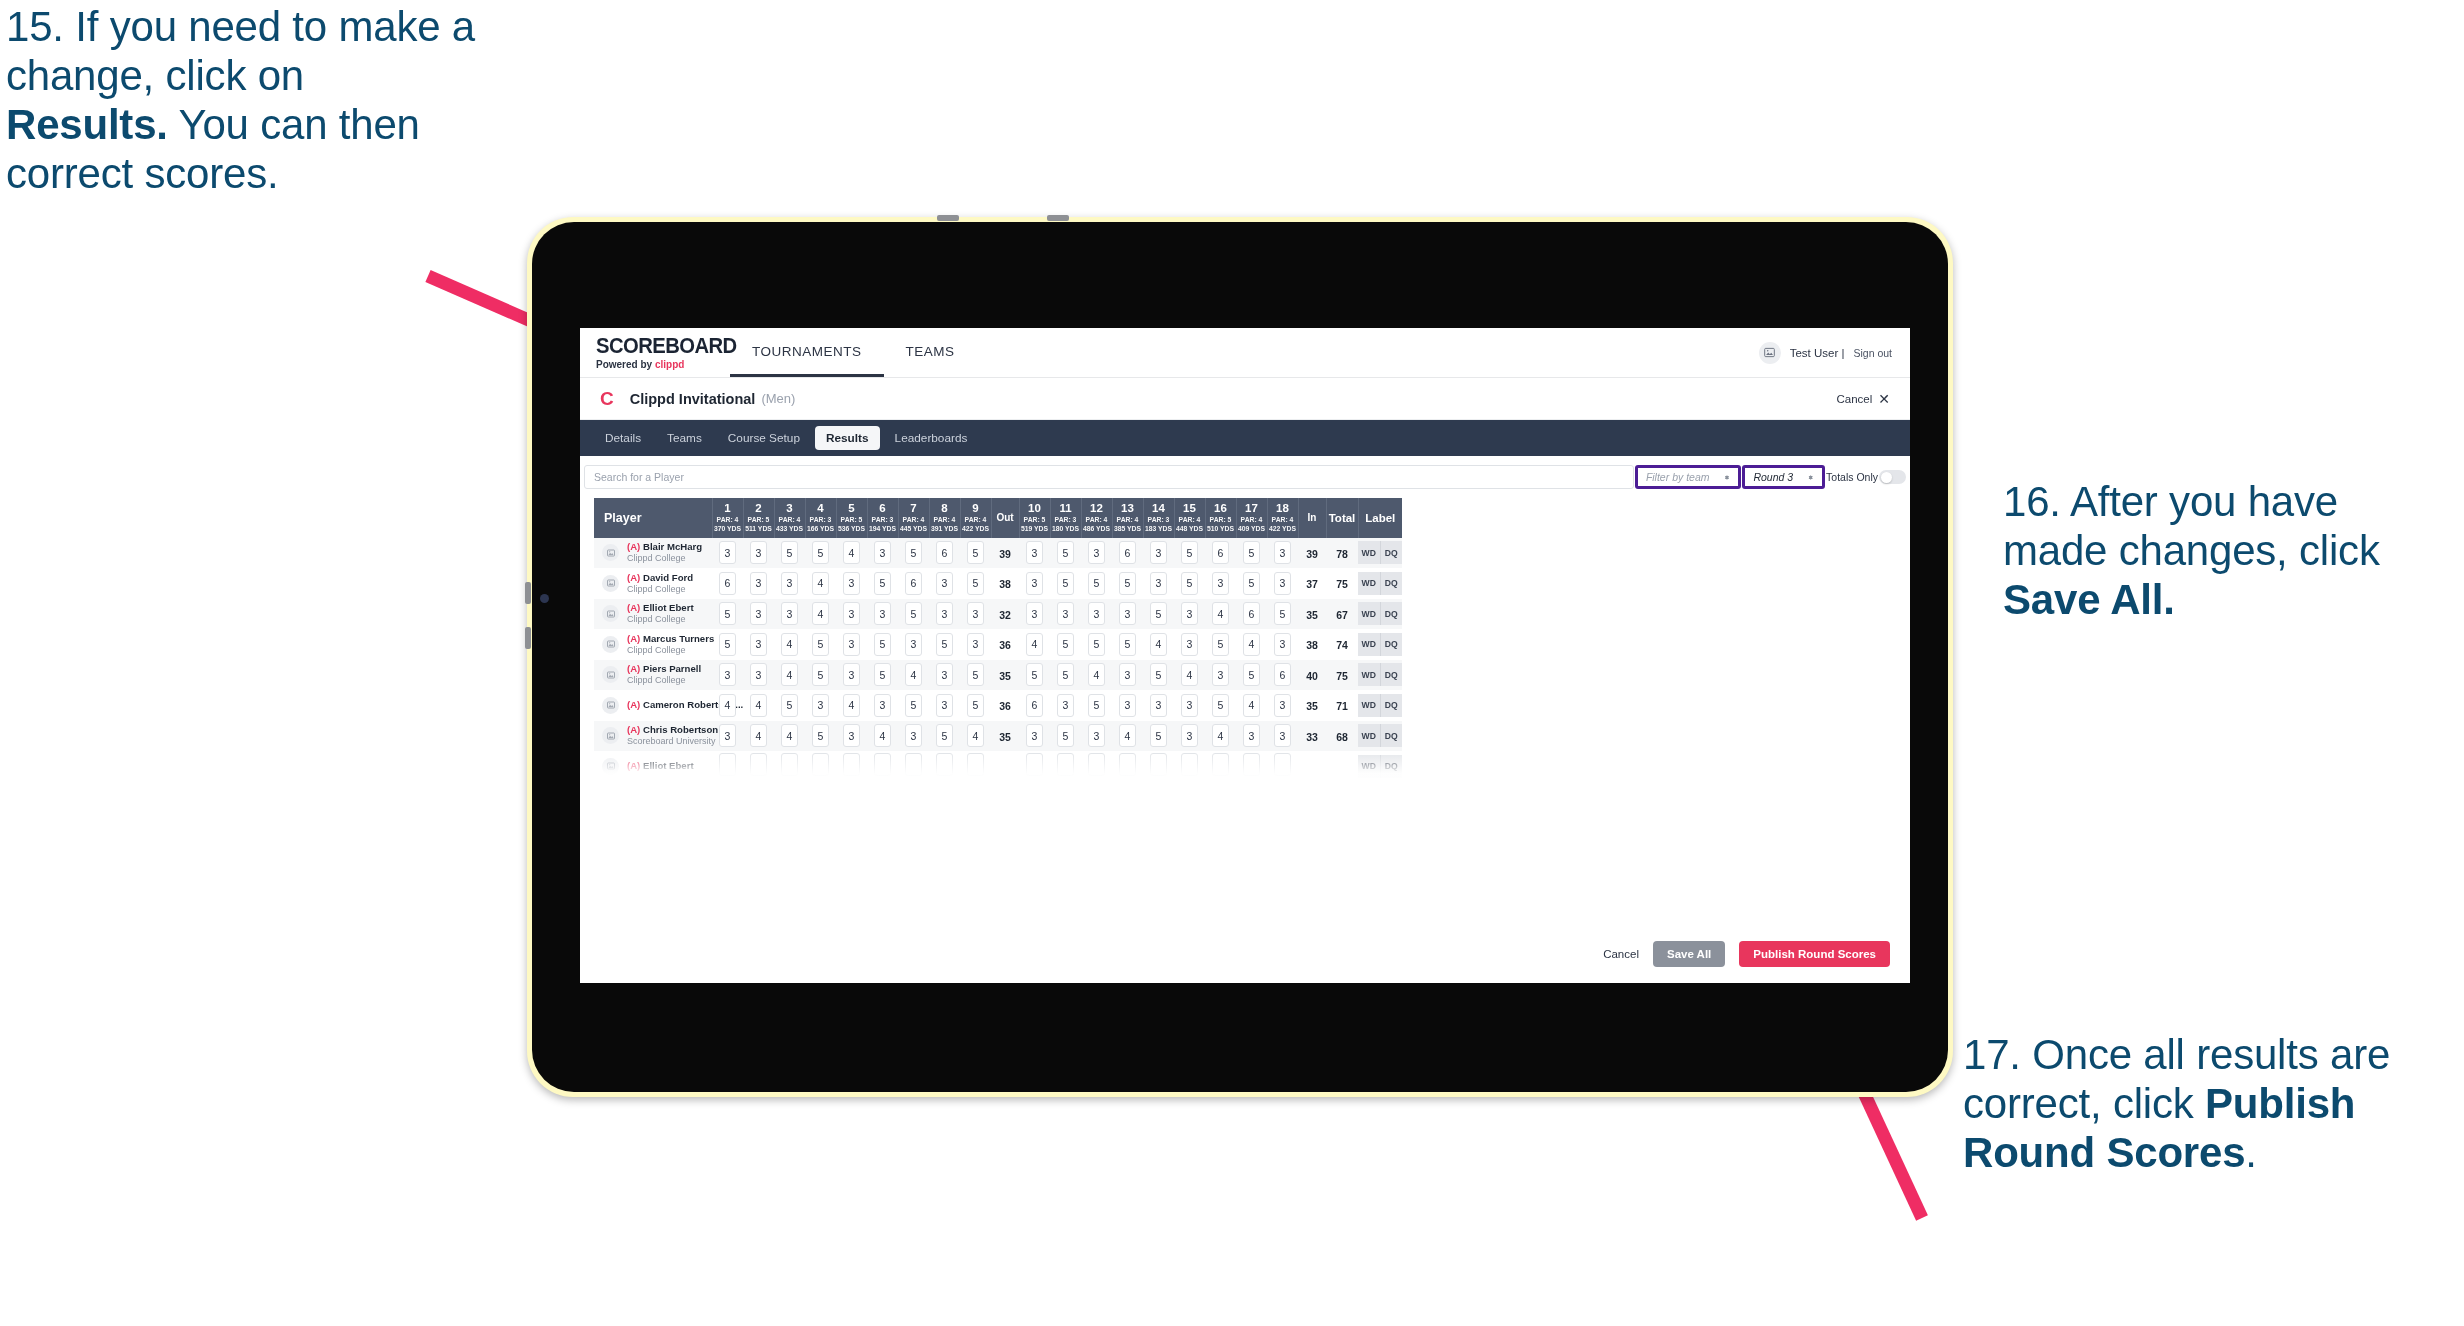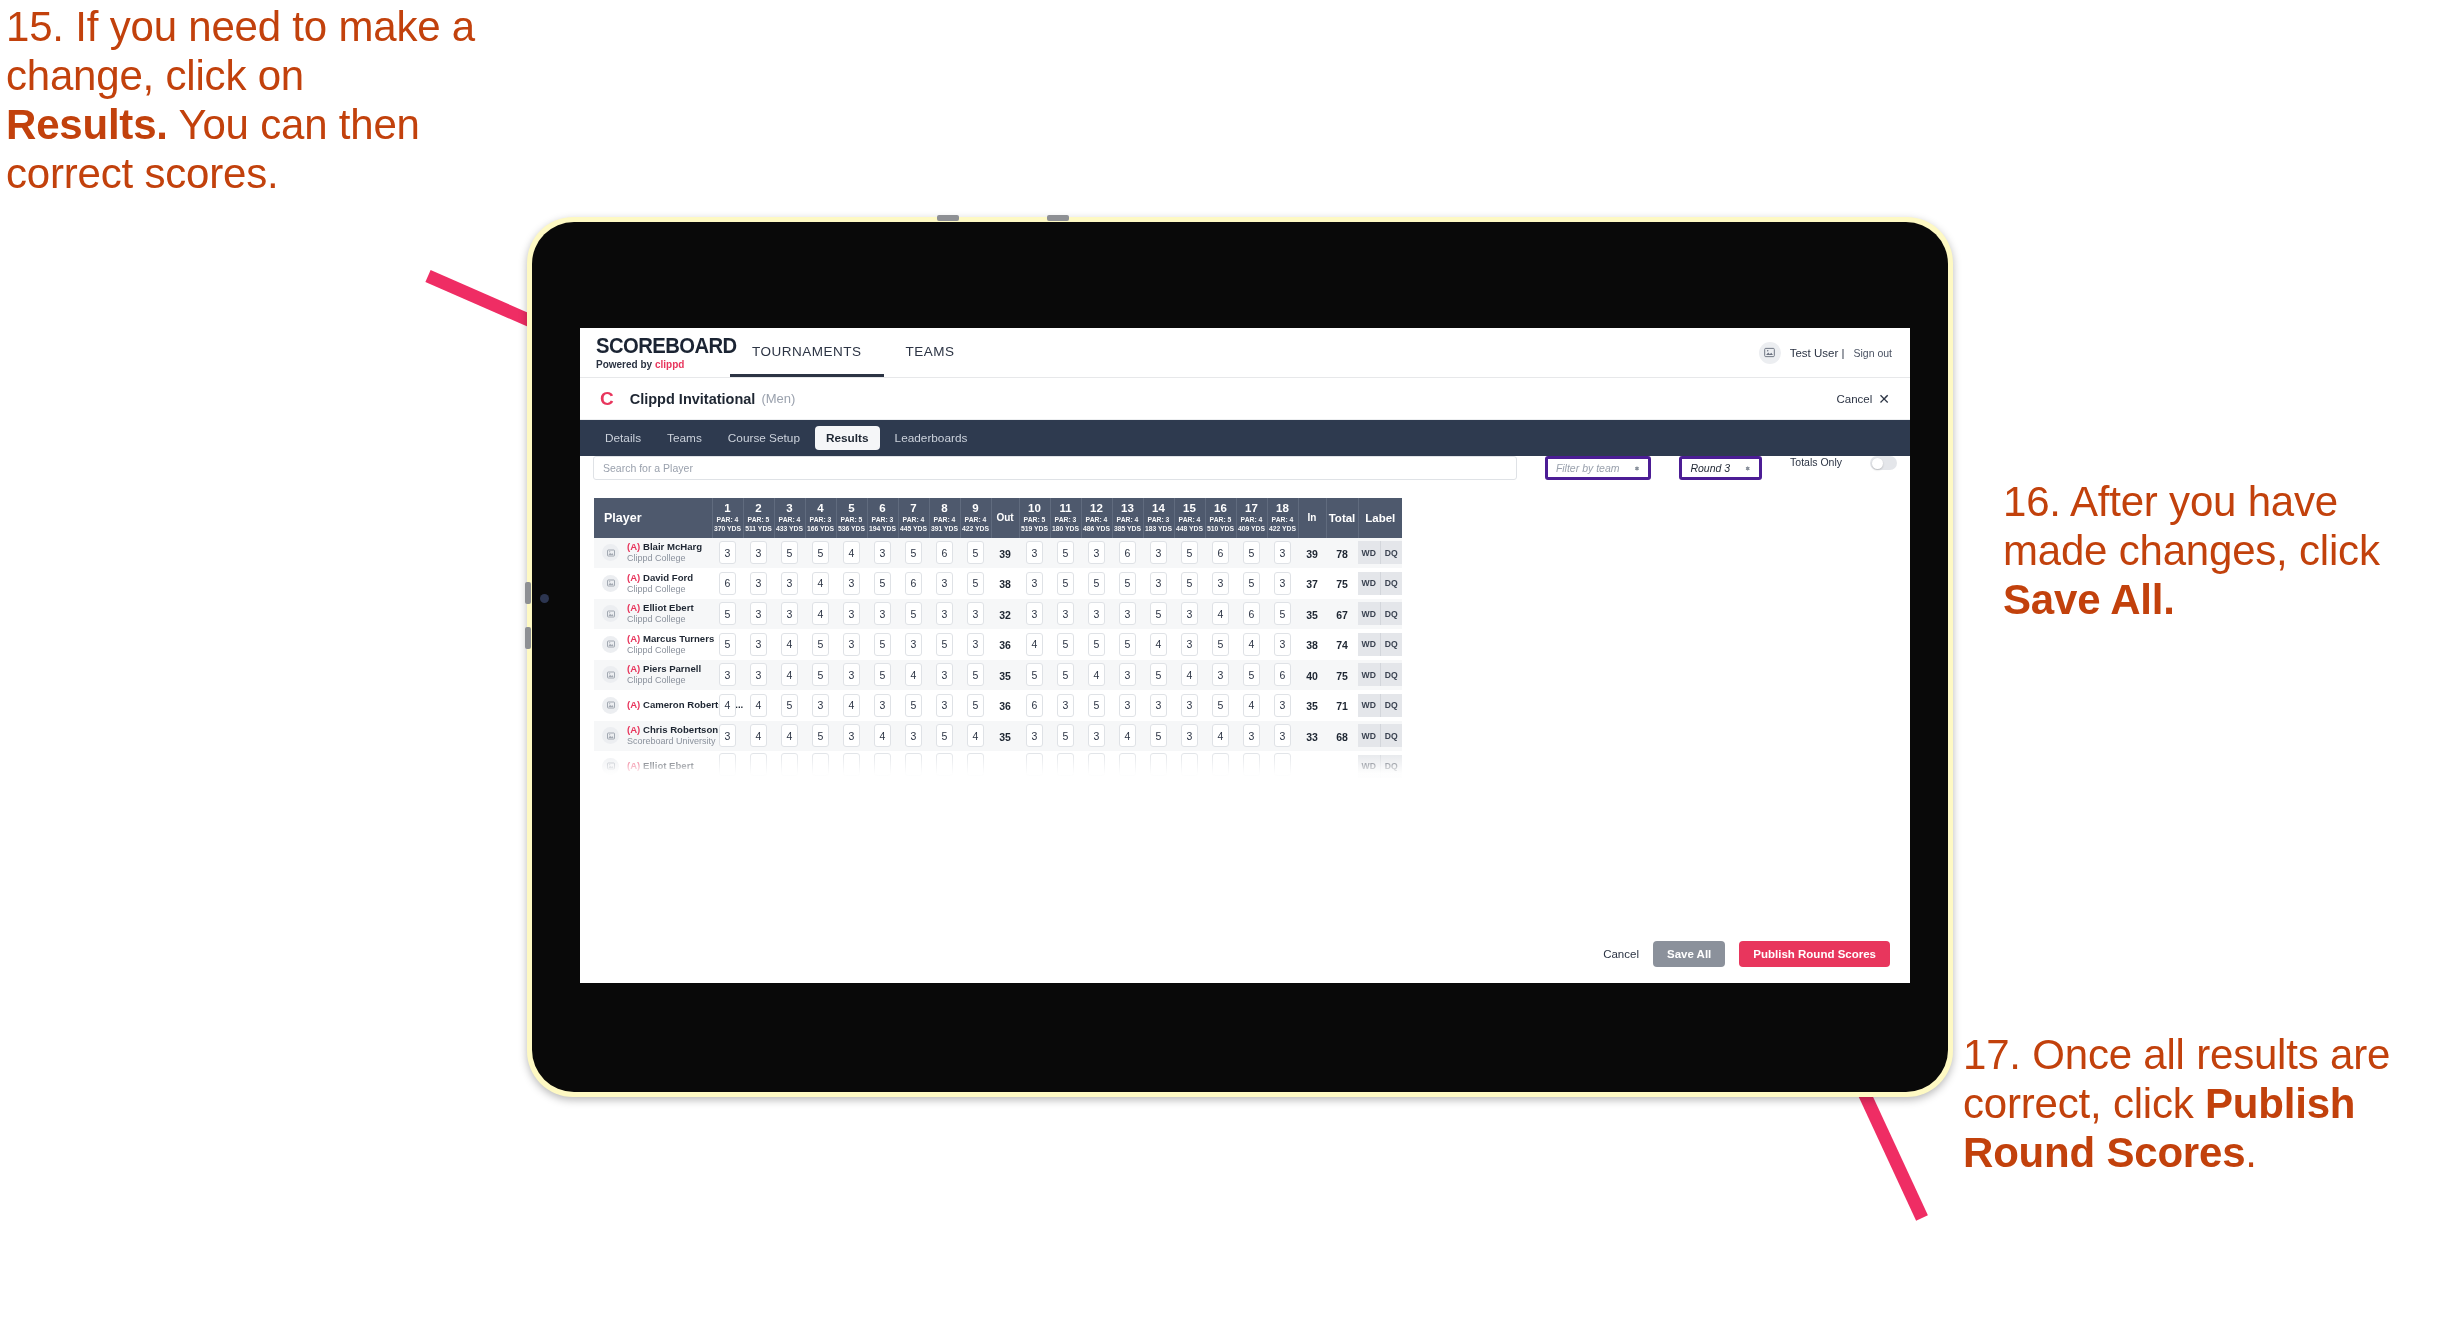--- a/index.html
+++ b/index.html
@@ -7,21 +7,21 @@
     width: 2464px; height: 1326px;
     background: #ffffff;
     font-family: "Liberation Sans", sans-serif;
     overflow: hidden;
   }
   #stage { position: relative; width: 2464px; height: 1326px; }
 
   
   .callout {
     position: absolute;
-    color: #c2410c;
+    color: #0c4a6e;
     font-size: 42px;
     line-height: 1.17;
     font-weight: 400;
     letter-spacing: -0.2px;
   }
   .callout b { font-weight: 700; }
   #callout-15 { left: 6px;  top: 2px;   width: 470px; }
   #callout-16 { left: 2003px; top: 477px;  width: 450px; }
   #callout-17 { left: 1963px; top: 1030px; width: 500px; }
 
@@ -118,22 +118,22 @@
     height: 36px; background: #2e3a4f; display: flex; align-items: center;
     padding: 0 14px; gap: 4px;
   }
   .sect-tab {
     font-size: 11.8px; color: #ccd2dc; padding: 5px 11px; border-radius: 4px;
   }
   .sect-tab.active { background: #f5f6f8; color: #1e2632; font-weight: 600; }
 
   
   #filterbar {
-    height: 42px; display: flex; align-items: flex-start; gap: 28px;
-    padding: 0 13px; background: #fff;
+    height: 42px; display: flex; align-items: center; gap: 1px;
+    padding: 0 4px; background: #fff;
   }
   #search-input {
     flex: 1; height: 24px; border: 1px solid #dfe2e6; border-radius: 3px;
     font-size: 10.5px; color: #9aa1ad; padding: 0 9px;
     display: flex; align-items: center; background: #fff;
   }
   .select-box {
     height: 24px; border: 3px solid #4c1d95; border-radius: 3px;
     font-size: 10.5px; padding: 0 8px; display: flex; align-items: center;
     gap: 14px; background: #fff; white-space: nowrap; font-style: italic;

